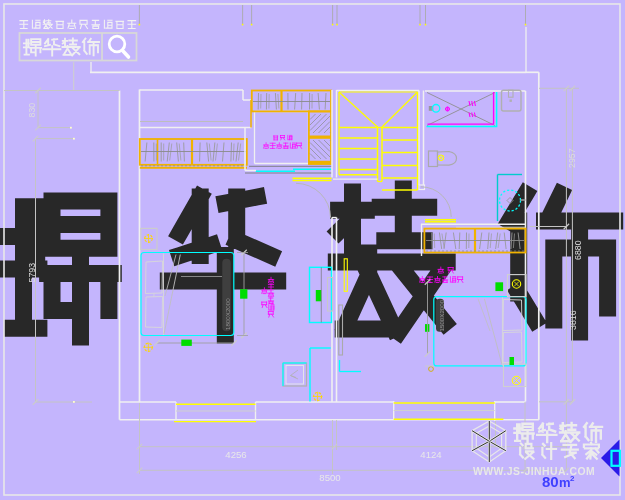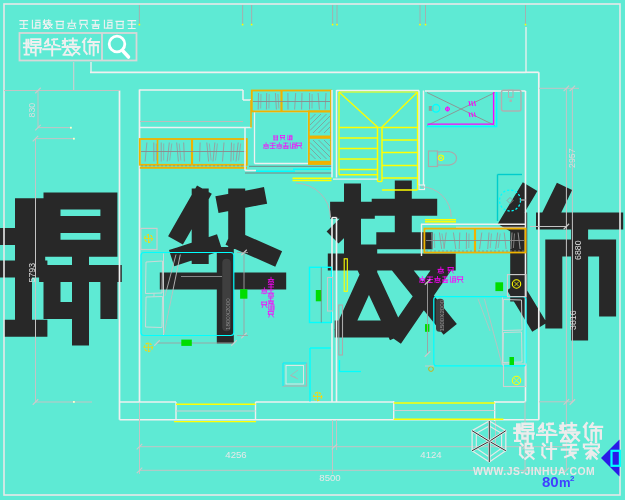--- a/index.html
+++ b/index.html
@@ -1,14 +1,14 @@
 <!DOCTYPE html>
 <html><head><meta charset="utf-8"><style>
 html,body{margin:0;padding:0;background:#000;}
-#page{position:relative;width:625px;height:500px;background:#5eead4;overflow:hidden;}
+#page{position:relative;width:625px;height:500px;background:#c4b5fd;overflow:hidden;}
 svg{position:absolute;left:0;top:0;}
 </style></head><body>
 <div id="page">
 <svg width="625" height="500" viewBox="0 0 625 500">
 
 <path d="M23.5 206.8 L23.5 328.2 M8.2 236.4 L38.9 236.4 M8.2 269.0 L38.9 269.0 M36.7 206.8 L36.7 269.0 M12.6 328.2 L38.9 328.2 M52.0 200.9 L108.9 200.9 M52.0 200.9 L52.0 248.2 M108.9 200.9 L108.9 248.2 M52.0 224.6 L108.9 224.6 M52.0 248.2 L108.9 248.2 M47.6 273.4 L113.3 273.4 M52.0 273.4 L52.0 310.4 M108.9 273.4 L108.9 310.4 M52.0 310.4 L71.7 310.4 M80.5 254.2 L80.5 337.0" stroke="#282828" stroke-width="17" fill="none" stroke-linecap="square"></path>
 
 <path d="M200.2 197.0 L179.7 233.0 M200.2 197.0 L200.2 255.5 M225.3 203.0 L257.2 197.0 M236.7 197.0 L236.7 240.5 M236.7 240.5 L270.9 255.5 M179.7 255.5 L211.6 245.0 M168.3 281.0 L277.7 281.0 M225.3 255.5 L225.3 335.0" stroke="#282828" stroke-width="17" fill="none" stroke-linecap="square"></path>
 
 <path d="M352.5 192.1 L352.5 246.8 M338.6 210.3 L366.3 210.3 M338.6 231.6 L347.9 222.5 M403.3 189.0 L403.3 240.7 M380.2 207.3 L428.7 207.3 M384.8 240.7 L424.1 240.7 M336.3 262.0 L447.2 262.0 M368.7 252.9 L368.7 280.2 M366.3 280.2 L345.6 325.8 M368.7 274.2 L394.1 328.9 M343.2 328.9 L394.1 328.9 M403.3 271.1 L444.9 322.8 M440.3 271.1 L398.7 331.9" stroke="#282828" stroke-width="17" fill="none" stroke-linecap="square"></path>

